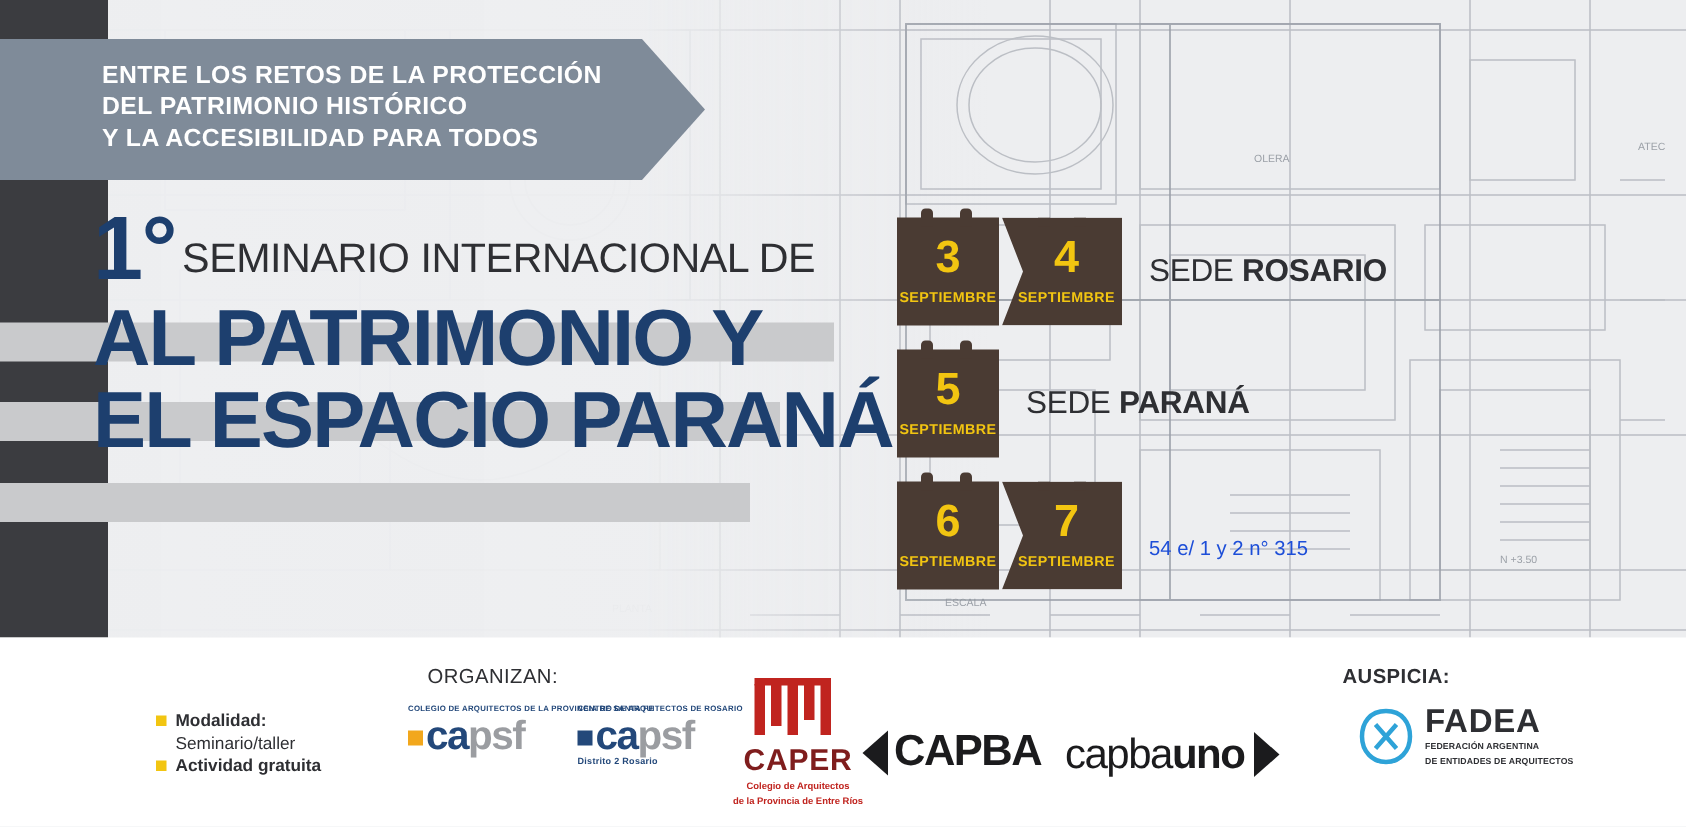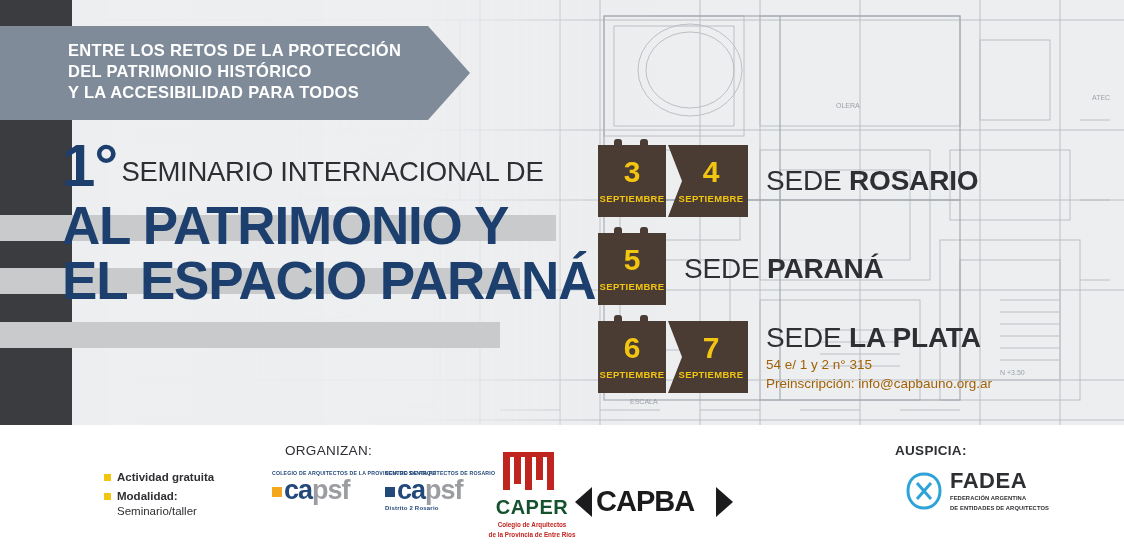--- a/index.html
+++ b/index.html
@@ -76,26 +76,26 @@
   .pin{
     position:absolute;width:8px;height:12px;background:#4a3b33;border-radius:3px 3px 0 0;
   }
   .pin.p1{left:16px;}
   .pin.p2{left:42px;}
   .date-card.chev .pin.p1{left:24px;}
   .date-card.chev .pin.p2{left:48px;}
   .date-num{font-size:30px;font-weight:bold;line-height:30px;padding-top:12px;color:#f2c511;}
   .date-month{font-size:9.5px;font-weight:bold;letter-spacing:0.3px;color:#f2c511;margin-top:6px;}
   .sede-name{
-    margin-left:16px;font-size:28px;color:#2e2f33;letter-spacing:-0.2px;white-space:nowrap;
+    margin-left:16px;font-size:21px;color:#2e2f33;letter-spacing:-0.2px;white-space:nowrap;
   }
   .sede-name b{font-weight:bold;}
   .sede-text{margin-left:16px;}
   .sede-text .sede-name{margin-left:0;}
-  .sede-sub{font-size:13.5px;color:#a16207;margin-top:2px;line-height:17px;}
+  .sede-sub{font-size:13.5px;color:#1d4ed8;margin-top:16px;line-height:17px;}
 
   
   .footer{
     position:absolute;left:0;top:425px;width:1124px;height:126px;
     background:#ffffff;
   }
   .footer-notes{position:absolute;left:104px;top:470px;width:170px;font-size:11.5px;color:#2e2f33;line-height:15px;}
   .footer-notes .nb{font-weight:bold;}
   .bullet{display:inline-block;width:7px;height:7px;background:#f2c511;margin-right:6px;}
   .organizan{
@@ -111,21 +111,21 @@
   .capsf2{left:385px;top:470px;}
   .capsf-top{font-size:5.2px;color:#23487a;font-weight:bold;letter-spacing:0.2px;white-space:nowrap;}
   .capsf-main{font-size:27px;font-weight:bold;color:#23487a;letter-spacing:-1px;line-height:28px;}
   .capsf-main .grey{color:#9b9da1;}
   .capsf-sub{font-size:6px;color:#23487a;font-weight:bold;letter-spacing:0.2px;white-space:nowrap;margin-top:1px;}
   .capsf-sq{display:inline-block;width:10px;height:10px;background:#f2a71c;vertical-align:middle;margin-right:2px;}
   .capsf-sq.blue{background:#23487a;}
 
   .caper{left:487px;top:452px;width:90px;text-align:center;}
   .caper-mark{height:42px;width:78px;margin:0 auto;position:relative;}
-  .caper-name{font-size:20px;font-weight:bold;color:#14532d;letter-spacing:0.5px;margin-top:2px;}
+  .caper-name{font-size:20px;font-weight:bold;color:#7f1d1d;letter-spacing:0.5px;margin-top:2px;}
   .caper-sub{font-size:6.3px;color:#c0241f;font-weight:bold;line-height:8px;margin-top:2px;}
 
   .capba{left:575px;top:485px;display:flex;align-items:center;}
   .capba-tri{
     width:0;height:0;border-top:15px solid transparent;border-bottom:15px solid transparent;
     border-right:17px solid #1b1b1d;margin-right:4px;
   }
   .capba-txt{font-size:29px;font-weight:bold;color:#1b1b1d;letter-spacing:-1px;}
 
   .capbauno{left:710px;top:487px;display:flex;align-items:center;}
@@ -283,39 +283,35 @@
         <div class="date-card chev">
           <div class="pins">
             <span class="pin p1"></span>
               <span class="pin p2"></span>
           </div>
           <div class="date-num">7</div>
           <div class="date-month">SEPTIEMBRE</div>
         </div>
       </div>
       <div class="sede-text">
-        <div class="sede-name">
-          <span>SEDE </span><b>LA PLATA</b>
-        </div>
         <div class="sede-sub">54 e/ 1 y 2 n° 315</div>
-        <div class="sede-sub">Preinscripción: info@capbauno.org.ar</div>
       </div>
     </div>
 
   </div>
 
   <div class="footer"></div>
 
   <div class="footer-notes">
-    <div>
-      <span class="bullet"></span><span class="nb">Actividad gratuita</span>
-    </div>
     <div style="margin-top:4px;">
       <span class="bullet"></span><span class="nb">Modalidad:</span>
       <div style="margin-left:13px;">Seminario/taller</div>
+    </div>
+    <div>
+      <span class="bullet"></span><span class="nb">Actividad gratuita</span>
     </div>
   </div>
 
   <div class="organizan">ORGANIZAN:</div>
   <div class="auspicia">AUSPICIA:</div>
 
   <div class="logo capsf1">
     <div class="capsf-top">COLEGIO DE ARQUITECTOS DE LA PROVINCIA DE SANTA FE</div>
     <div class="capsf-main">
       <span class="capsf-sq"></span><span>ca</span><span class="grey">psf</span>
@@ -347,20 +343,21 @@
     <div class="caper-sub">Colegio de Arquitectos</div>
     <div class="caper-sub">de la Provincia de Entre Ríos</div>
   </div>
 
   <div class="logo capba">
     <span class="capba-tri"></span>
     <span class="capba-txt">CAPBA</span>
   </div>
 
   <div class="logo capbauno">
+    <span class="capbauno-txt"><span>capba</span><b>uno</b></span>
     <span class="capbauno-mark"></span>
   </div>
 
   <div class="logo fadea">
     <div class="fadea-mark">
       <svg width="38" height="40" viewBox="0 0 38 40" xmlns="http://www.w3.org/2000/svg">
         <g fill="none" stroke="#2ea3d8" stroke-width="3">
           <path d="M19 3 C8 3 3 11 3 20 C3 30 10 37 19 37"></path>
           <path d="M19 3 C30 3 35 11 35 20 C35 30 28 37 19 37"></path>
           <path d="M12 12 L26 28 M26 12 L12 28"></path>

